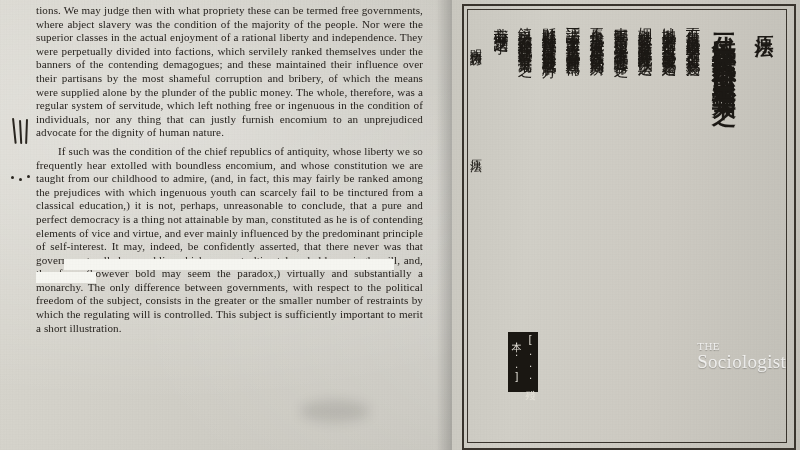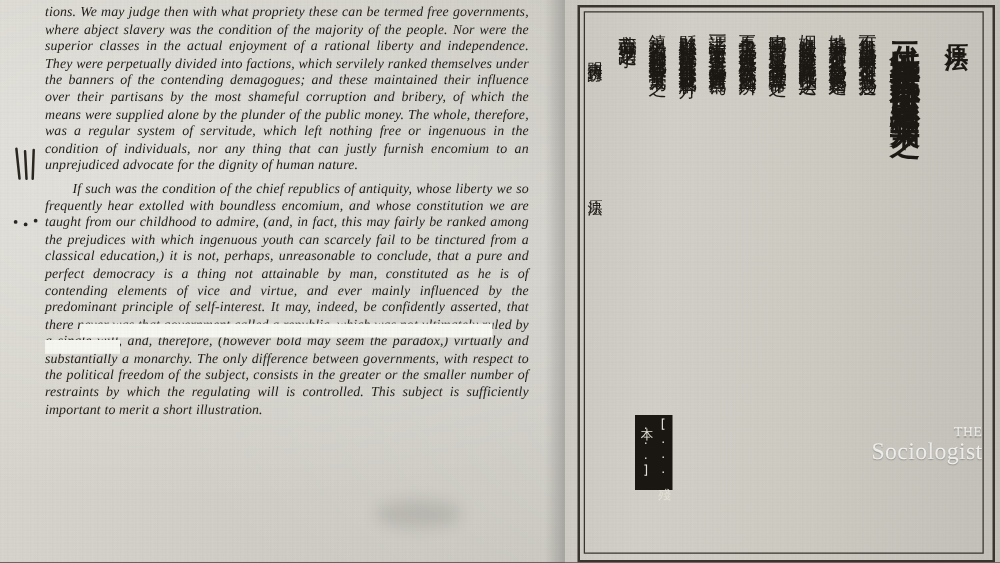--- a/index.html
+++ b/index.html
@@ -47,21 +47,21 @@
     left: 36px;
     top: 4px;
     width: 398px;
     color: #221e1a;
     font-size: 11.1px;
     line-height: 13.6px;
     text-align: justify;
     text-justify: inter-word;
     letter-spacing: .1px;
   }
-  .eng-col p { margin: 0 11px 0 0; font-style: italic; }
+  .eng-col p { margin: 0 11px 0 0; }
   .eng-col p.indent { text-indent: 22px; margin-top: 5px; }
   .hl-white {
     position: absolute;
     background: #f7f7f2;
   }
 
   
   .marg-marks {
     position: absolute;
     left: 8px;
@@ -147,21 +147,21 @@
     text-orientation: upright;
     padding: 2px 1px;
     letter-spacing: 1px;
   }
 
   
   .watermark {
     position: absolute;
     right: 14px;
     bottom: 78px;
-    text-align: right;
+    text-align: left;
     color: rgba(255,255,255,.82);
     font-family: "Liberation Serif", serif;
     text-shadow: 0 1px 1px rgba(0,0,0,.25);
     line-height: 1.05;
     pointer-events: none;
   }
   .watermark .wm-the { font-size: 11px; letter-spacing: .5px; }
   .watermark .wm-name { font-size: 19px; letter-spacing: .3px; }
 
   

